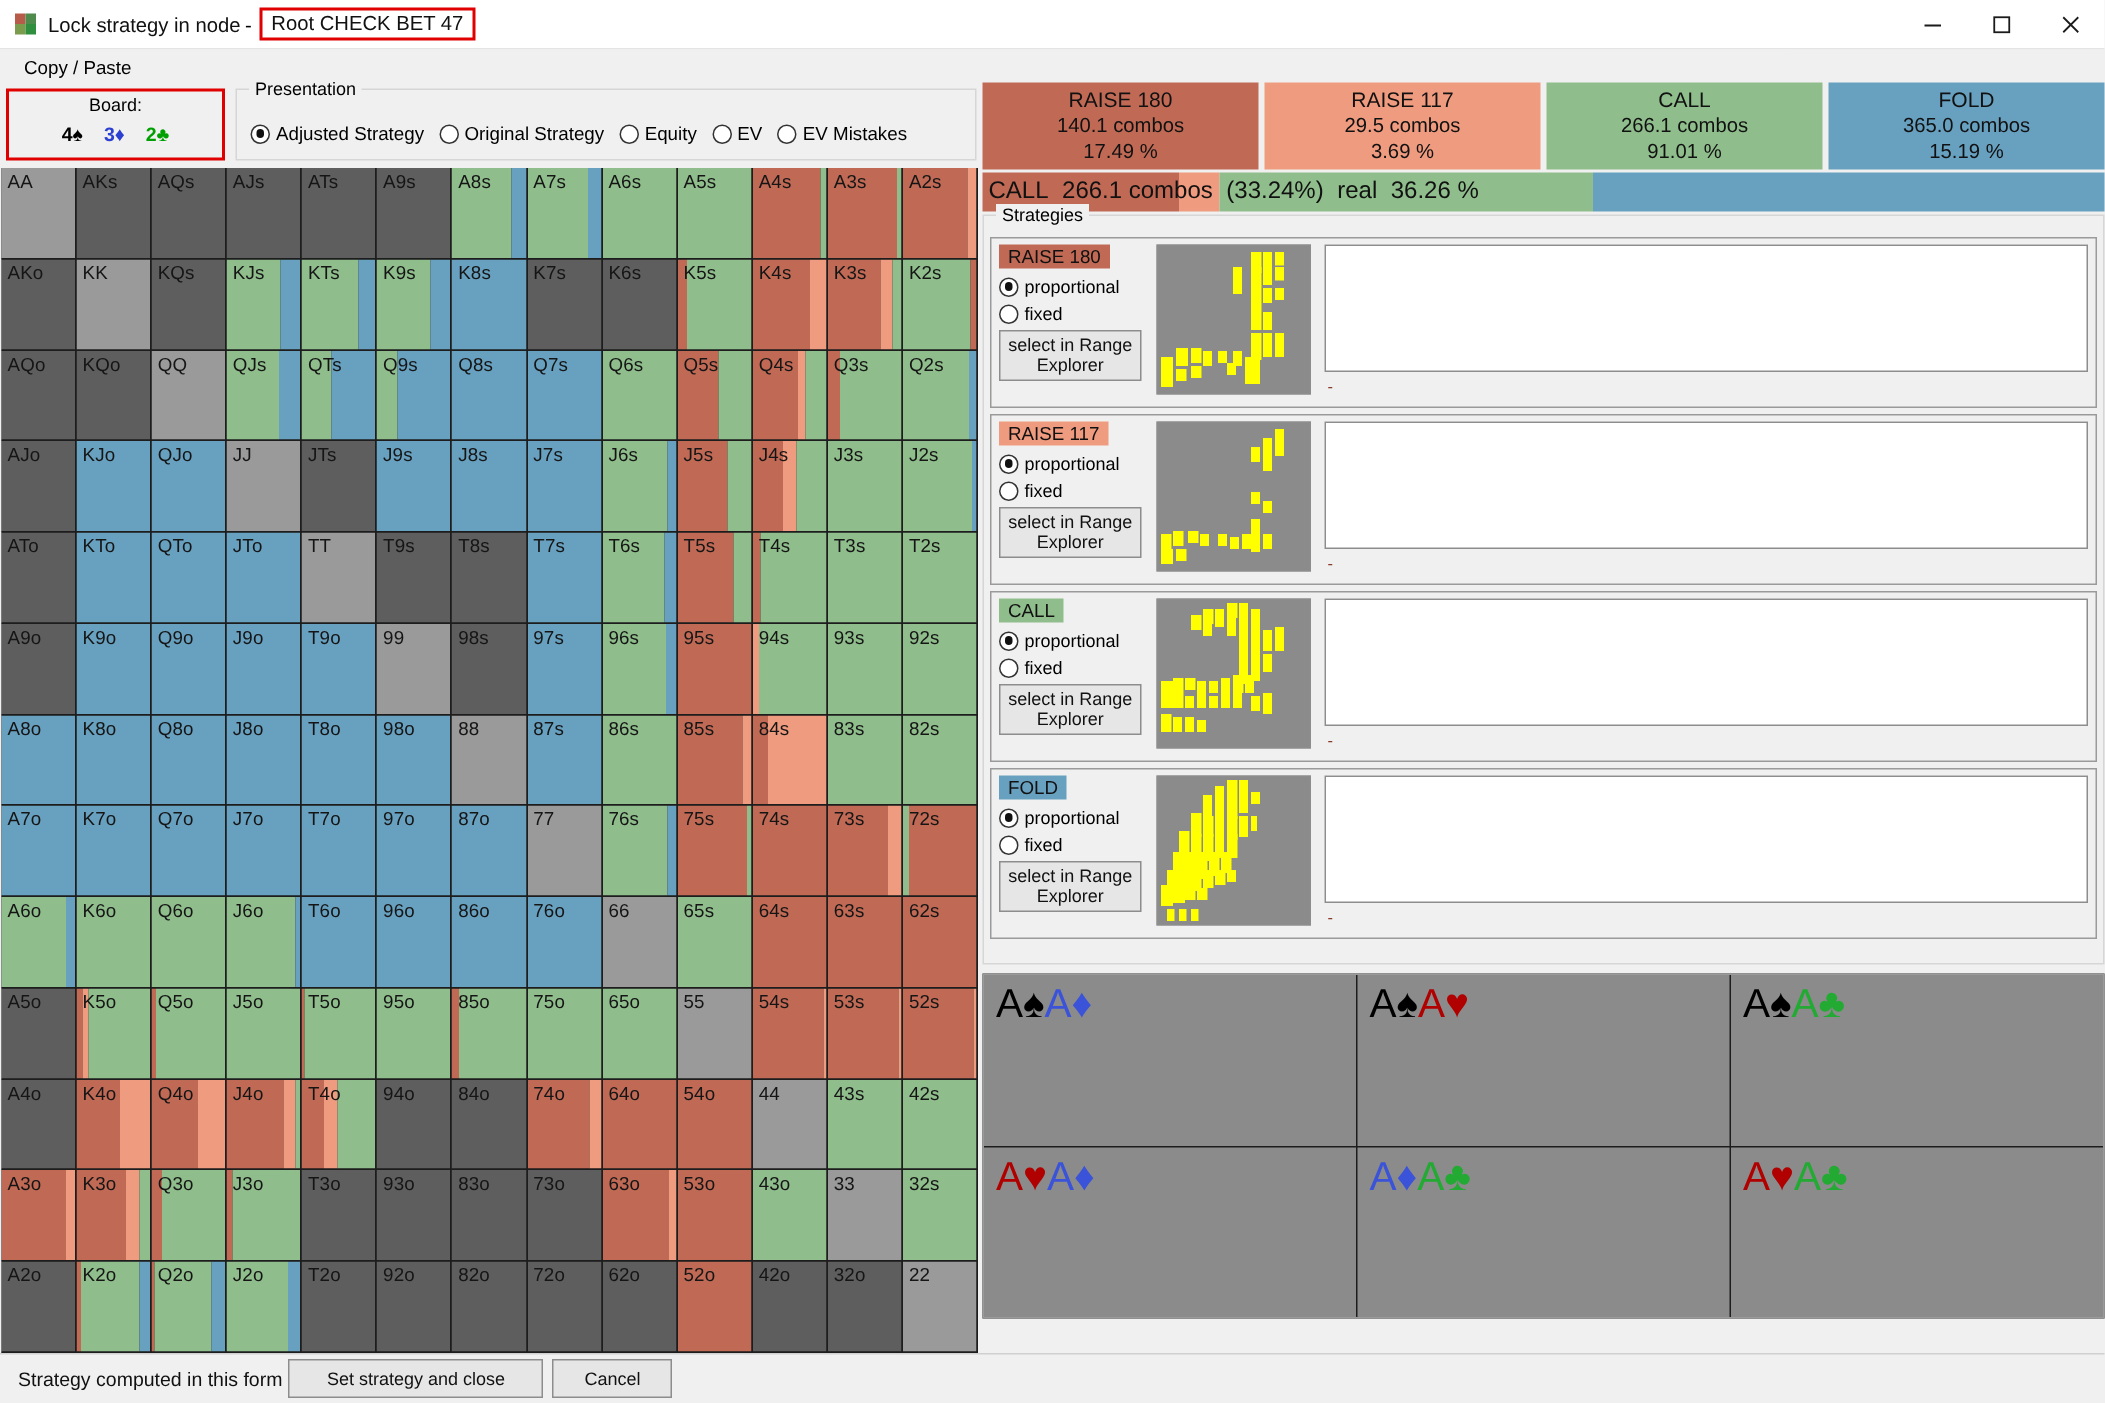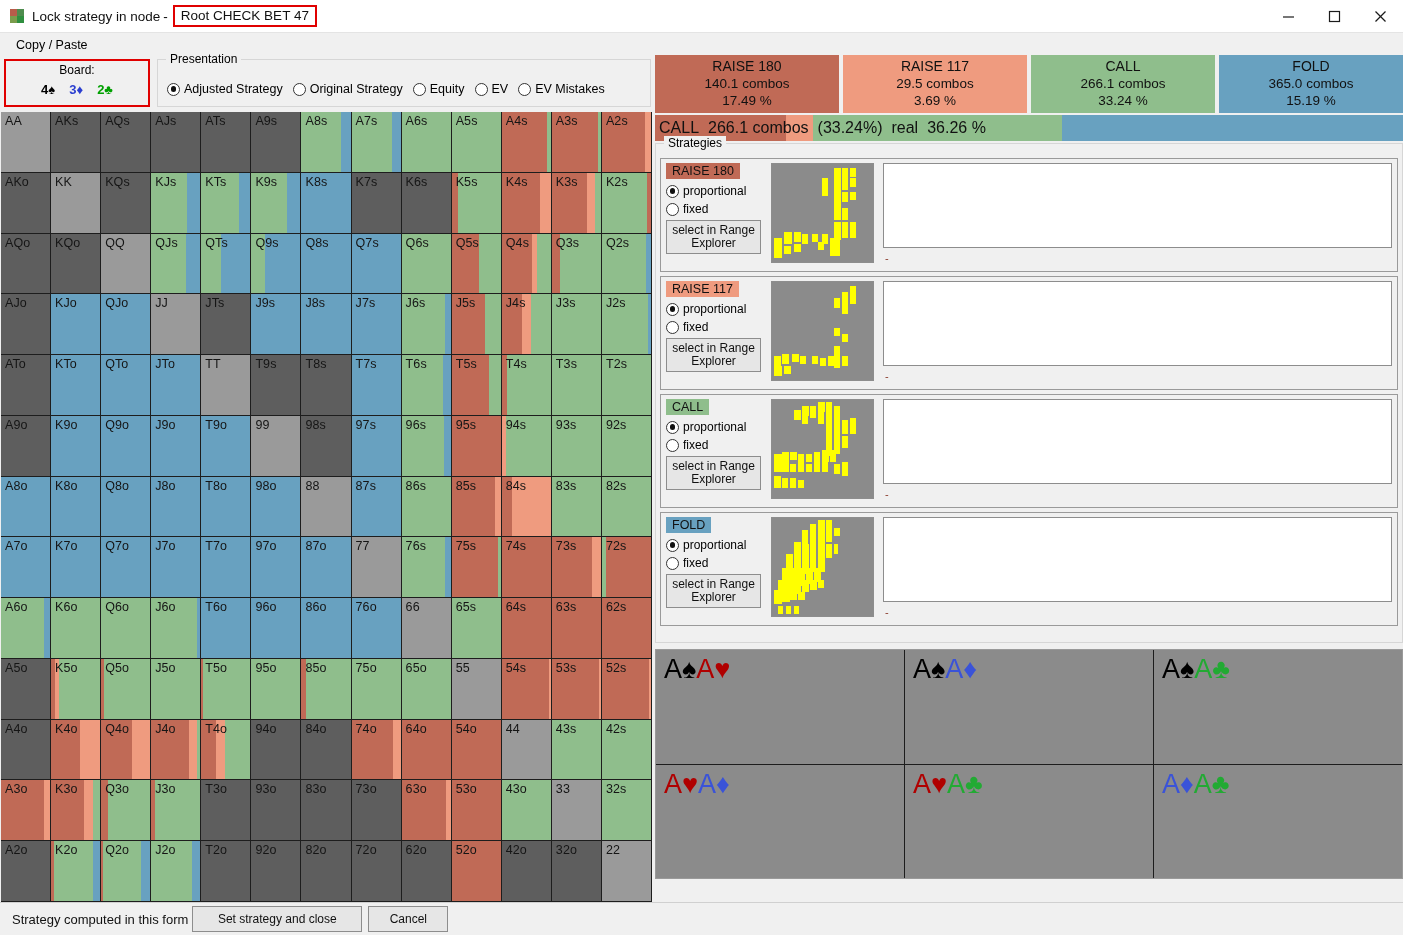--- a/index.html
+++ b/index.html
@@ -1340,21 +1340,21 @@
         <div>17.49 %</div>
       </div>
       <div class="actbtn" style="background: rgb(239, 155, 127);">
         <div class="t">RAISE 117</div>
         <div>29.5 combos</div>
         <div>3.69 %</div>
       </div>
       <div class="actbtn" style="background: rgb(143, 190, 140);">
         <div class="t">CALL</div>
         <div>266.1 combos</div>
-        <div>33.24 %</div>
+        <div>91.01 %</div>
       </div>
       <div class="actbtn" style="background: rgb(104, 161, 192);">
         <div class="t">FOLD</div>
         <div>365.0 combos</div>
         <div>15.19 %</div>
       </div>
     </div>
 
   <div id="ratiobar">
     <i style="background: rgb(192, 106, 86); width: 17.49%;"></i>
@@ -1541,36 +1541,36 @@
             <i style="left: 14px; top: 88px; width: 5px; height: 8px;"></i>
             <i style="left: 22px; top: 88px; width: 5px; height: 8px;"></i>
           </div>
           <div class="strat-right"><textarea style=""></textarea><div class="dash">-</div></div>
         </div>
       </div>
   </div>
 
   <div id="combos">
       <div class="combo">
+        <div class="cc"><span class="s-s">A♠</span><span class="s-d">A♦</span></div>
+      </div>
+      <div class="combo">
         <div class="cc"><span class="s-s">A♠</span><span class="s-h">A♥</span></div>
-      </div>
-      <div class="combo">
-        <div class="cc"><span class="s-s">A♠</span><span class="s-d">A♦</span></div>
       </div>
       <div class="combo">
         <div class="cc"><span class="s-s">A♠</span><span class="s-c">A♣</span></div>
       </div>
       <div class="combo">
         <div class="cc"><span class="s-h">A♥</span><span class="s-d">A♦</span></div>
       </div>
       <div class="combo">
+        <div class="cc"><span class="s-d">A♦</span><span class="s-c">A♣</span></div>
+      </div>
+      <div class="combo">
         <div class="cc"><span class="s-h">A♥</span><span class="s-c">A♣</span></div>
-      </div>
-      <div class="combo">
-        <div class="cc"><span class="s-d">A♦</span><span class="s-c">A♣</span></div>
       </div>
     </div>
 </div>
 
 <div id="statusbar">
   <div class="stxt">Strategy computed in this form</div>
   <div class="btn" id="setbtn">Set strategy and close</div>
   <div class="btn" id="cancelbtn">Cancel</div>
 </div>
 

